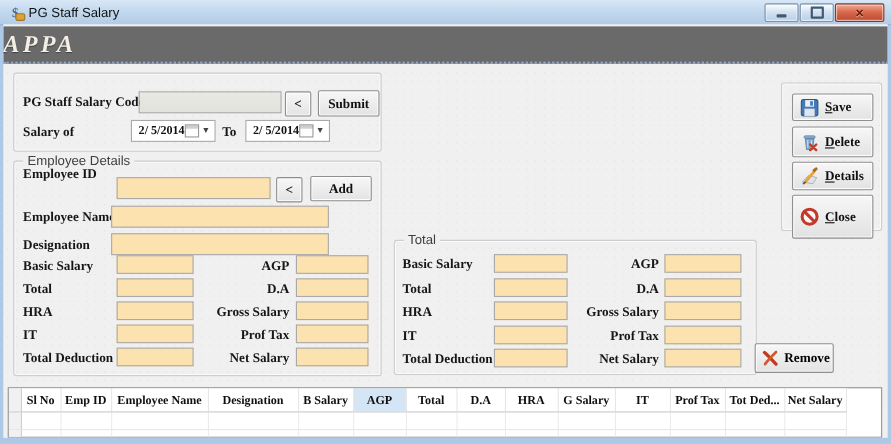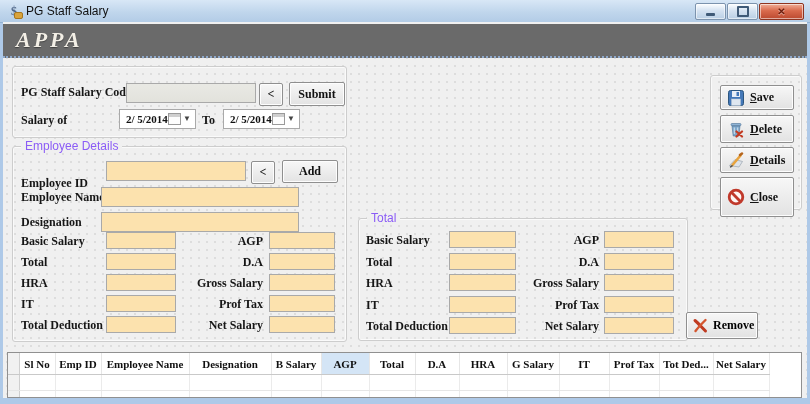--- a/index.html
+++ b/index.html
@@ -23,27 +23,27 @@
   .glyph-min{width:9px;height:3px;background:#3f5a77;border-radius:1px;margin-top:5px;}
   .glyph-max{width:8px;height:7px;border:2px solid #3f5a77;border-radius:1px;background:transparent;}
   .glyph-close{font:bold 10px "Liberation Sans",sans-serif;color:#6d1d0d;text-shadow:0 1px 0 rgba(255,255,255,.5);}
 
   
   .client{position:absolute;left:3px;right:3px;top:22px;bottom:6px;background:#f0f0f0;
     background-image:radial-gradient(#dddddd 0.8px,transparent 0.8px);background-size:8px 8px;overflow:hidden;}
 
   .banner{position:absolute;left:0;top:2px;width:100%;height:34px;background:#6a6a6a;
     border-bottom:2px dotted #8fa9cc;box-sizing:border-box;display:flex;align-items:center;}
-  .brand{font:italic bold 22px "Liberation Serif",serif;letter-spacing:3px;color:#f3efe6;margin-left:13px;
+  .brand{font:italic bold 22px "Liberation Serif",serif;letter-spacing:3px;color:#f3efe6;margin-left:0;
     text-shadow:0 1px 1px rgba(0,0,0,.4);}
 
   
   .groupbox{position:absolute;border:1px solid #cdcdcd;border-radius:3px;box-shadow:inset 0 0 0 1px #fafafa;}
   .group-title{position:absolute;top:-8px;left:8px;background:#f0f0f0;padding:0 4px;
-    font:12px "Liberation Sans",sans-serif;color:#8b5cf6;}
+    font:12px "Liberation Sans",sans-serif;color:#404040;}
 
   .lbl{position:absolute;font:bold 12px "Liberation Serif",serif;color:#161616;white-space:nowrap;}
   .lbl.r{text-align:right;}
 
   .tbox{position:absolute;background:#fce2ae;border:1px solid #a9a9a9;box-sizing:border-box;
     font:12px "Liberation Serif",serif;padding:0 3px;outline:none;}
   .tbox.disabled{background:linear-gradient(#e9e9e4,#e2e2dc);}
 
   .btn{position:absolute;background:linear-gradient(#f7f7f7,#e3e3e3);border:1px solid #8f8f8f;border-radius:2px;
     font:bold 12px "Liberation Serif",serif;color:#111;display:flex;align-items:center;justify-content:center;
@@ -122,21 +122,21 @@
       <div class="datepicker" style="left:210px;top:42px;width:77px;">
         <span class="dval">2/ 5/2014</span>
         <span class="cal-icon"></span>
         <span class="dp-arrow">▼</span>
       </div>
     </div>
 
     <div class="groupbox" style="left:9px;top:124px;width:333px;height:194px;">
       <span class="group-title">Employee Details</span>
 
-      <span class="lbl" style="left:8px;top:29px;text-align:right;">Employee ID</span>
+      <span class="lbl" style="left:8px;top:4px;text-align:right;">Employee ID</span>
       <input class="tbox" style="left: 93px; top: 14px; width: 140px; height: 20px;">
       <div class="btn" style="left:238px;top:14px;width:22px;height:21px;">&lt;</div>
       <div class="btn" style="left:269px;top:13px;width:54px;height:21px;">Add</div>
 
       <span class="lbl" style="left:8px;top:43px;">Employee Name</span>
       <input class="tbox" style="left: 88px; top: 40px; width: 198px; height: 20px;">
 
       <span class="lbl" style="left:8px;top:68px;">Designation</span>
       <input class="tbox" style="left: 88px; top: 65px; width: 198px; height: 20px;">
 

